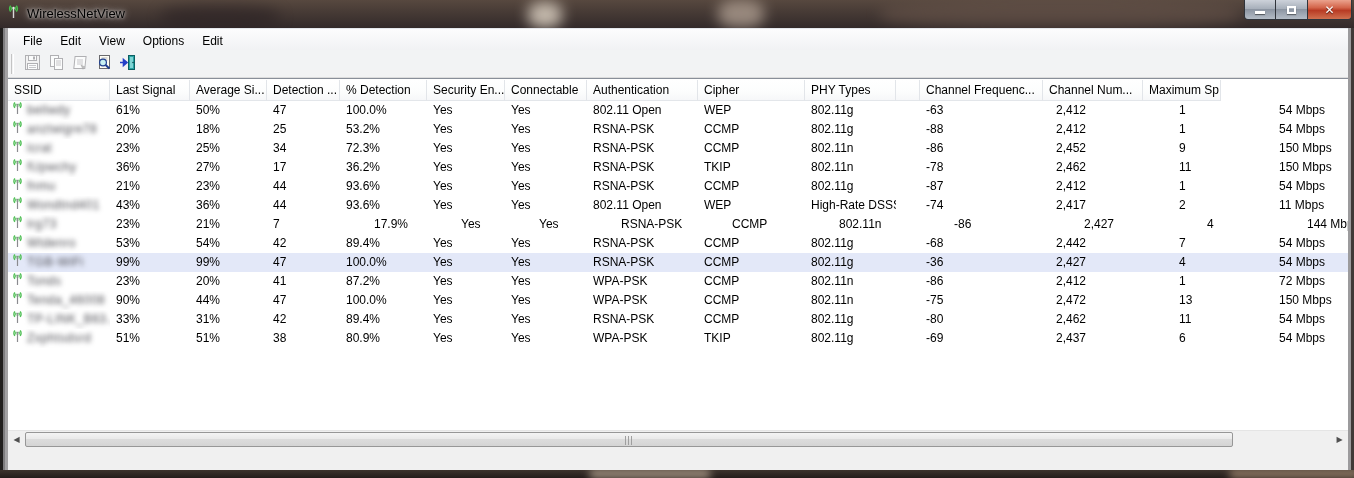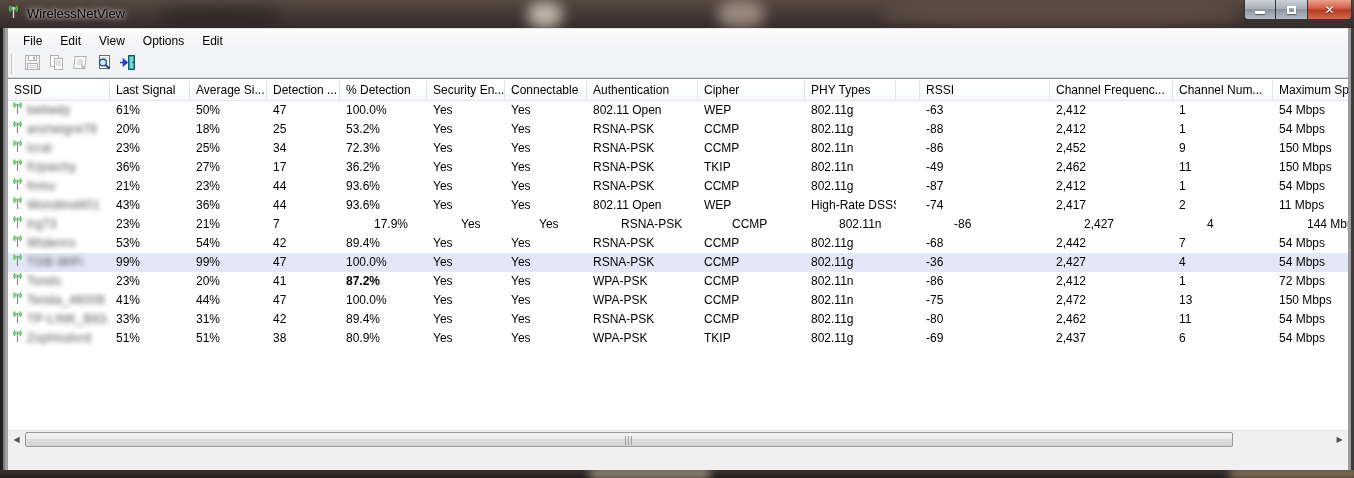--- a/index.html
+++ b/index.html
@@ -209,21 +209,20 @@
           <div class="hcell" style="width: 80px;">Last Signal</div>
           <div class="hcell" style="width: 77px;">Average Si...</div>
           <div class="hcell" style="width: 73px;">Detection ...</div>
           <div class="hcell" style="width: 87px;">% Detection</div>
           <div class="hcell" style="width: 78px;">Security En...</div>
           <div class="hcell" style="width: 82px;">Connectable</div>
           <div class="hcell" style="width: 111px;">Authentication</div>
           <div class="hcell" style="width: 107px;">Cipher</div>
           <div class="hcell" style="width: 91px;">PHY Types</div>
           <div class="hcell" style="width: 24px;"></div>
-          <div class="hcell" style="width: 130px;">RSSI</div>
           <div class="hcell" style="width: 123px;">Channel Frequenc...</div>
           <div class="hcell" style="width: 100px;">Channel Num...</div>
           <div class="hcell" style="width: 78px;">Maximum Sp...</div>
         </div>
       <div class="lv-body">
           <div class="lv-row">
             <div class="cell ssid-cell" style="width: 102px;">
               <span><svg class="net-icon" width="13" height="14" viewBox="0 0 13 14">
                   <line x1="6.5" y1="4.5" x2="6.5" y2="13" stroke="#8a8a8f" stroke-width="1.2"></line>
                   <circle cx="6.5" cy="3.8" r="1.1" fill="#8a8a8f"></circle>
@@ -318,21 +317,21 @@
             <div class="cell" style="width: 80px;">36%</div>
             <div class="cell" style="width: 77px;">27%</div>
             <div class="cell" style="width: 73px;">17</div>
             <div class="cell" style="width: 87px;">36.2%</div>
             <div class="cell" style="width: 78px;">Yes</div>
             <div class="cell" style="width: 82px;">Yes</div>
             <div class="cell" style="width: 111px;">RSNA-PSK</div>
             <div class="cell" style="width: 107px;">TKIP</div>
             <div class="cell" style="width: 91px;">802.11n</div>
             <div class="cell" style="width: 24px;"></div>
-            <div class="cell" style="width: 130px;">-49</div>
+            <div class="cell" style="width: 130px;">-78</div>
             <div class="cell" style="width: 123px;">2,462</div>
             <div class="cell" style="width: 100px;">11</div>
             <div class="cell" style="width: 78px;">150 Mbps</div>
           </div>
           <div class="lv-row">
             <div class="cell ssid-cell" style="width: 102px;">
               <span><svg class="net-icon" width="13" height="14" viewBox="0 0 13 14">
                   <line x1="6.5" y1="4.5" x2="6.5" y2="13" stroke="#8a8a8f" stroke-width="1.2"></line>
                   <circle cx="6.5" cy="3.8" r="1.1" fill="#8a8a8f"></circle>
                   <path d="M3.8,1.4 A5,5 0 0 0 3.8,7" stroke="#54c15a" stroke-width="1.3" fill="none"></path>
@@ -473,21 +472,21 @@
                   <path d="M3.8,1.4 A5,5 0 0 0 3.8,7" stroke="#54c15a" stroke-width="1.3" fill="none"></path>
                   <path d="M9.2,1.4 A5,5 0 0 1 9.2,7" stroke="#54c15a" stroke-width="1.3" fill="none"></path>
                   <path d="M5.2,2.7 A2.3,2.3 0 0 0 5.2,5.7" stroke="#54c15a" stroke-width="1.1" fill="none"></path>
                   <path d="M7.8,2.7 A2.3,2.3 0 0 1 7.8,5.7" stroke="#54c15a" stroke-width="1.1" fill="none"></path>
                 </svg></span>
               <span class="ssid-name">Tonds</span>
             </div>
             <div class="cell" style="width: 80px;">23%</div>
             <div class="cell" style="width: 77px;">20%</div>
             <div class="cell" style="width: 73px;">41</div>
-            <div class="cell" style="width: 87px; font-weight: bold;">87.2%</div>
+            <div class="cell" style="width: 87px;">87.2%</div>
             <div class="cell" style="width: 78px;">Yes</div>
             <div class="cell" style="width: 82px;">Yes</div>
             <div class="cell" style="width: 111px;">WPA-PSK</div>
             <div class="cell" style="width: 107px;">CCMP</div>
             <div class="cell" style="width: 91px;">802.11n</div>
             <div class="cell" style="width: 24px;"></div>
             <div class="cell" style="width: 130px;">-86</div>
             <div class="cell" style="width: 123px;">2,412</div>
             <div class="cell" style="width: 100px;">1</div>
             <div class="cell" style="width: 78px;">72 Mbps</div>
@@ -497,21 +496,21 @@
               <span><svg class="net-icon" width="13" height="14" viewBox="0 0 13 14">
                   <line x1="6.5" y1="4.5" x2="6.5" y2="13" stroke="#8a8a8f" stroke-width="1.2"></line>
                   <circle cx="6.5" cy="3.8" r="1.1" fill="#8a8a8f"></circle>
                   <path d="M3.8,1.4 A5,5 0 0 0 3.8,7" stroke="#54c15a" stroke-width="1.3" fill="none"></path>
                   <path d="M9.2,1.4 A5,5 0 0 1 9.2,7" stroke="#54c15a" stroke-width="1.3" fill="none"></path>
                   <path d="M5.2,2.7 A2.3,2.3 0 0 0 5.2,5.7" stroke="#54c15a" stroke-width="1.1" fill="none"></path>
                   <path d="M7.8,2.7 A2.3,2.3 0 0 1 7.8,5.7" stroke="#54c15a" stroke-width="1.1" fill="none"></path>
                 </svg></span>
               <span class="ssid-name">Tenda_46008</span>
             </div>
-            <div class="cell" style="width: 80px;">41%</div>
+            <div class="cell" style="width: 80px;">90%</div>
             <div class="cell" style="width: 77px;">44%</div>
             <div class="cell" style="width: 73px;">47</div>
             <div class="cell" style="width: 87px;">100.0%</div>
             <div class="cell" style="width: 78px;">Yes</div>
             <div class="cell" style="width: 82px;">Yes</div>
             <div class="cell" style="width: 111px;">WPA-PSK</div>
             <div class="cell" style="width: 107px;">CCMP</div>
             <div class="cell" style="width: 91px;">802.11n</div>
             <div class="cell" style="width: 24px;"></div>
             <div class="cell" style="width: 130px;">-75</div>

